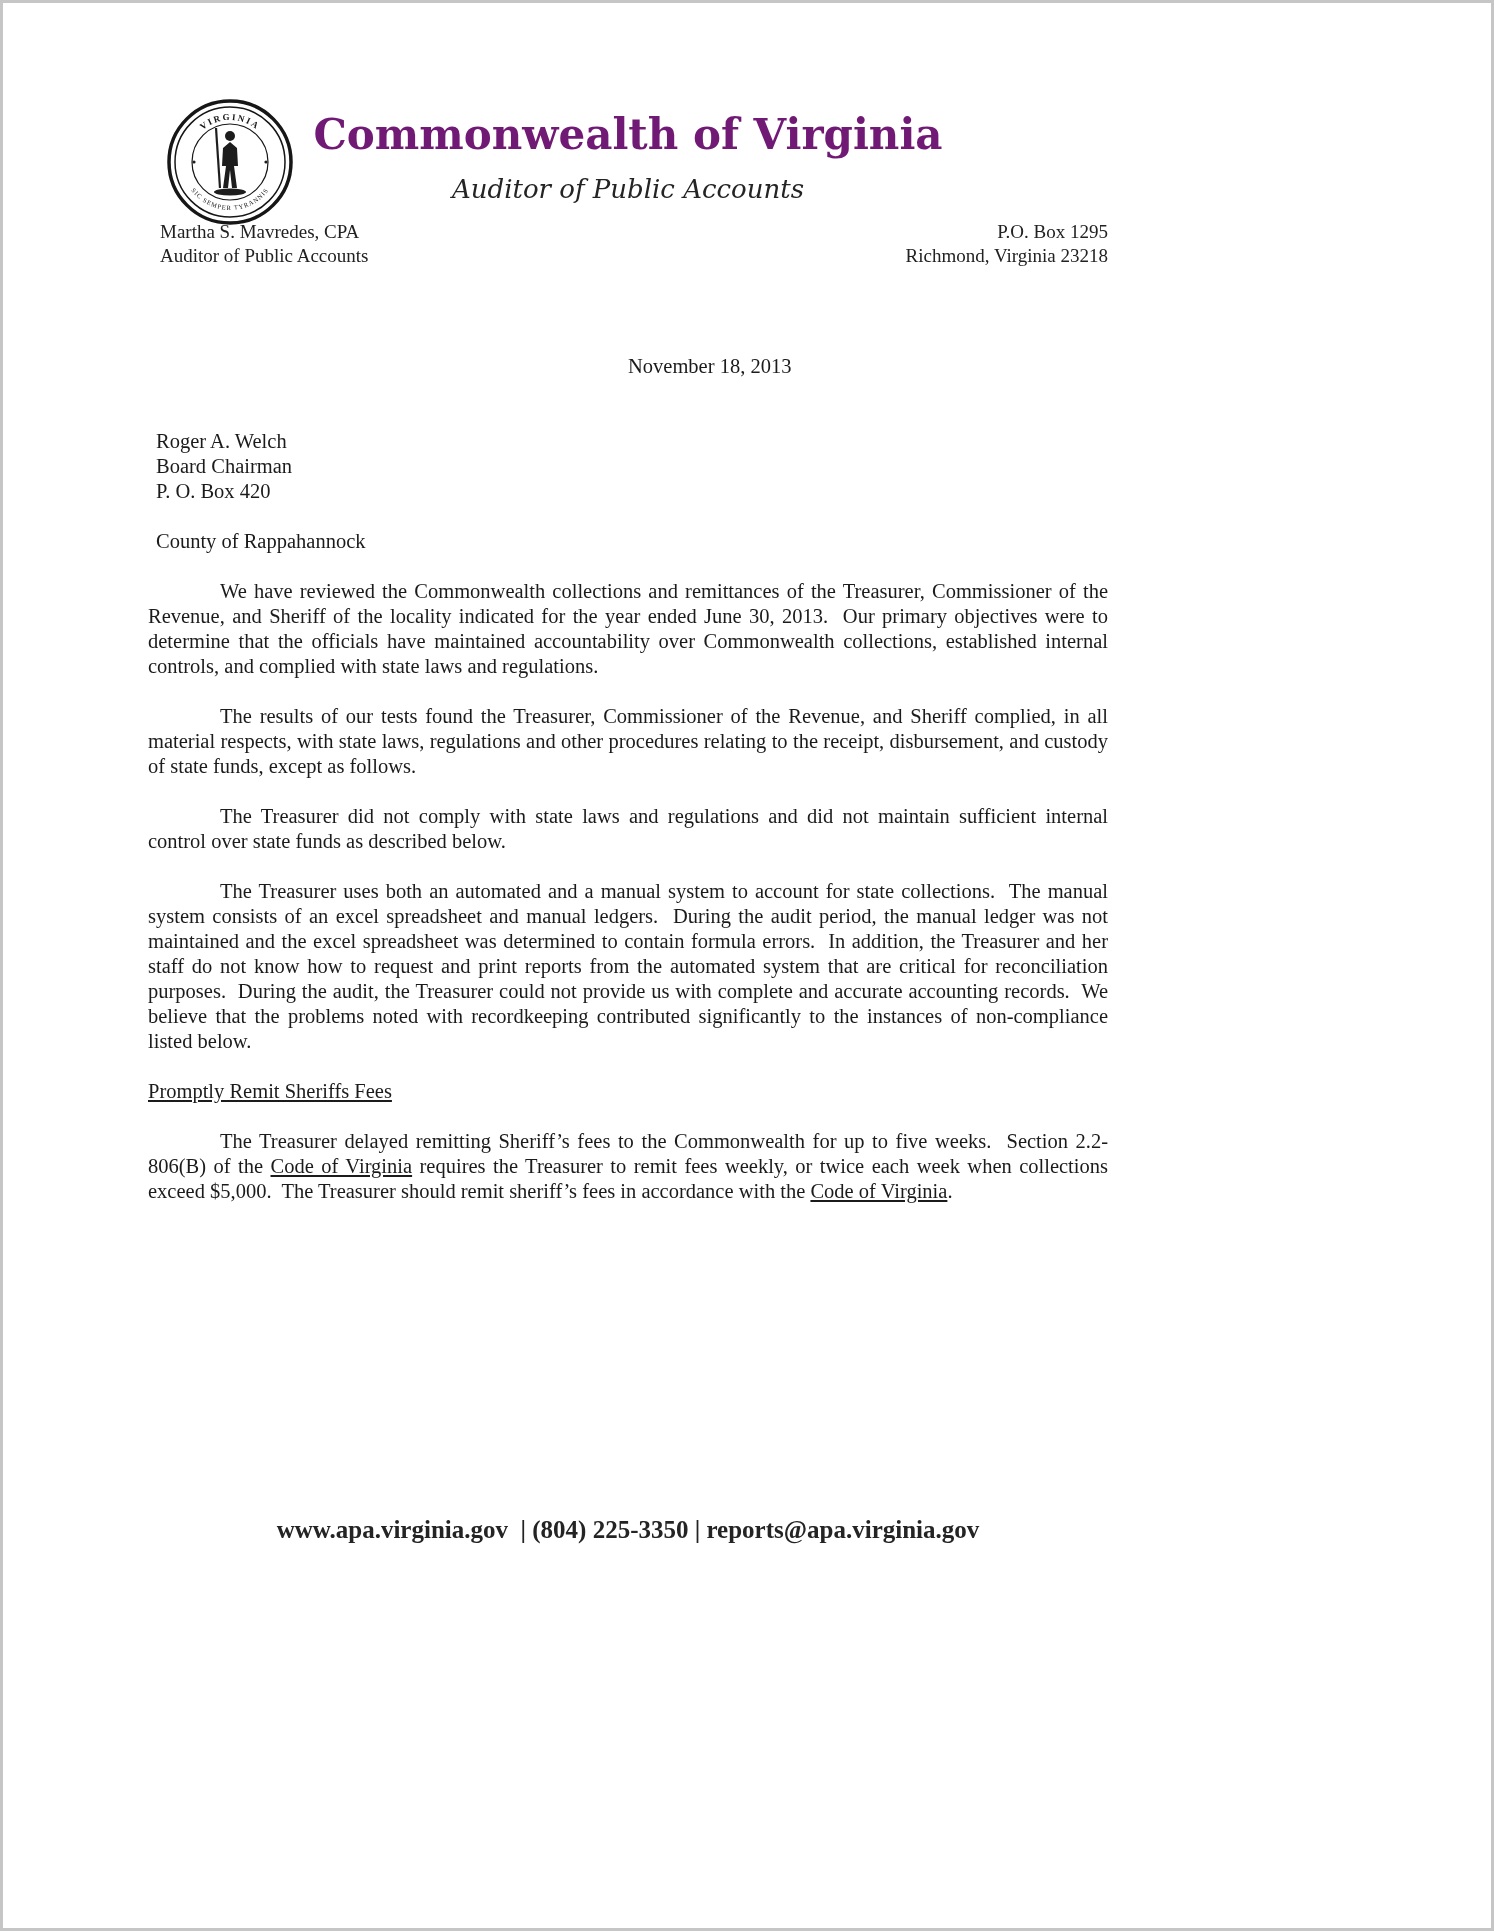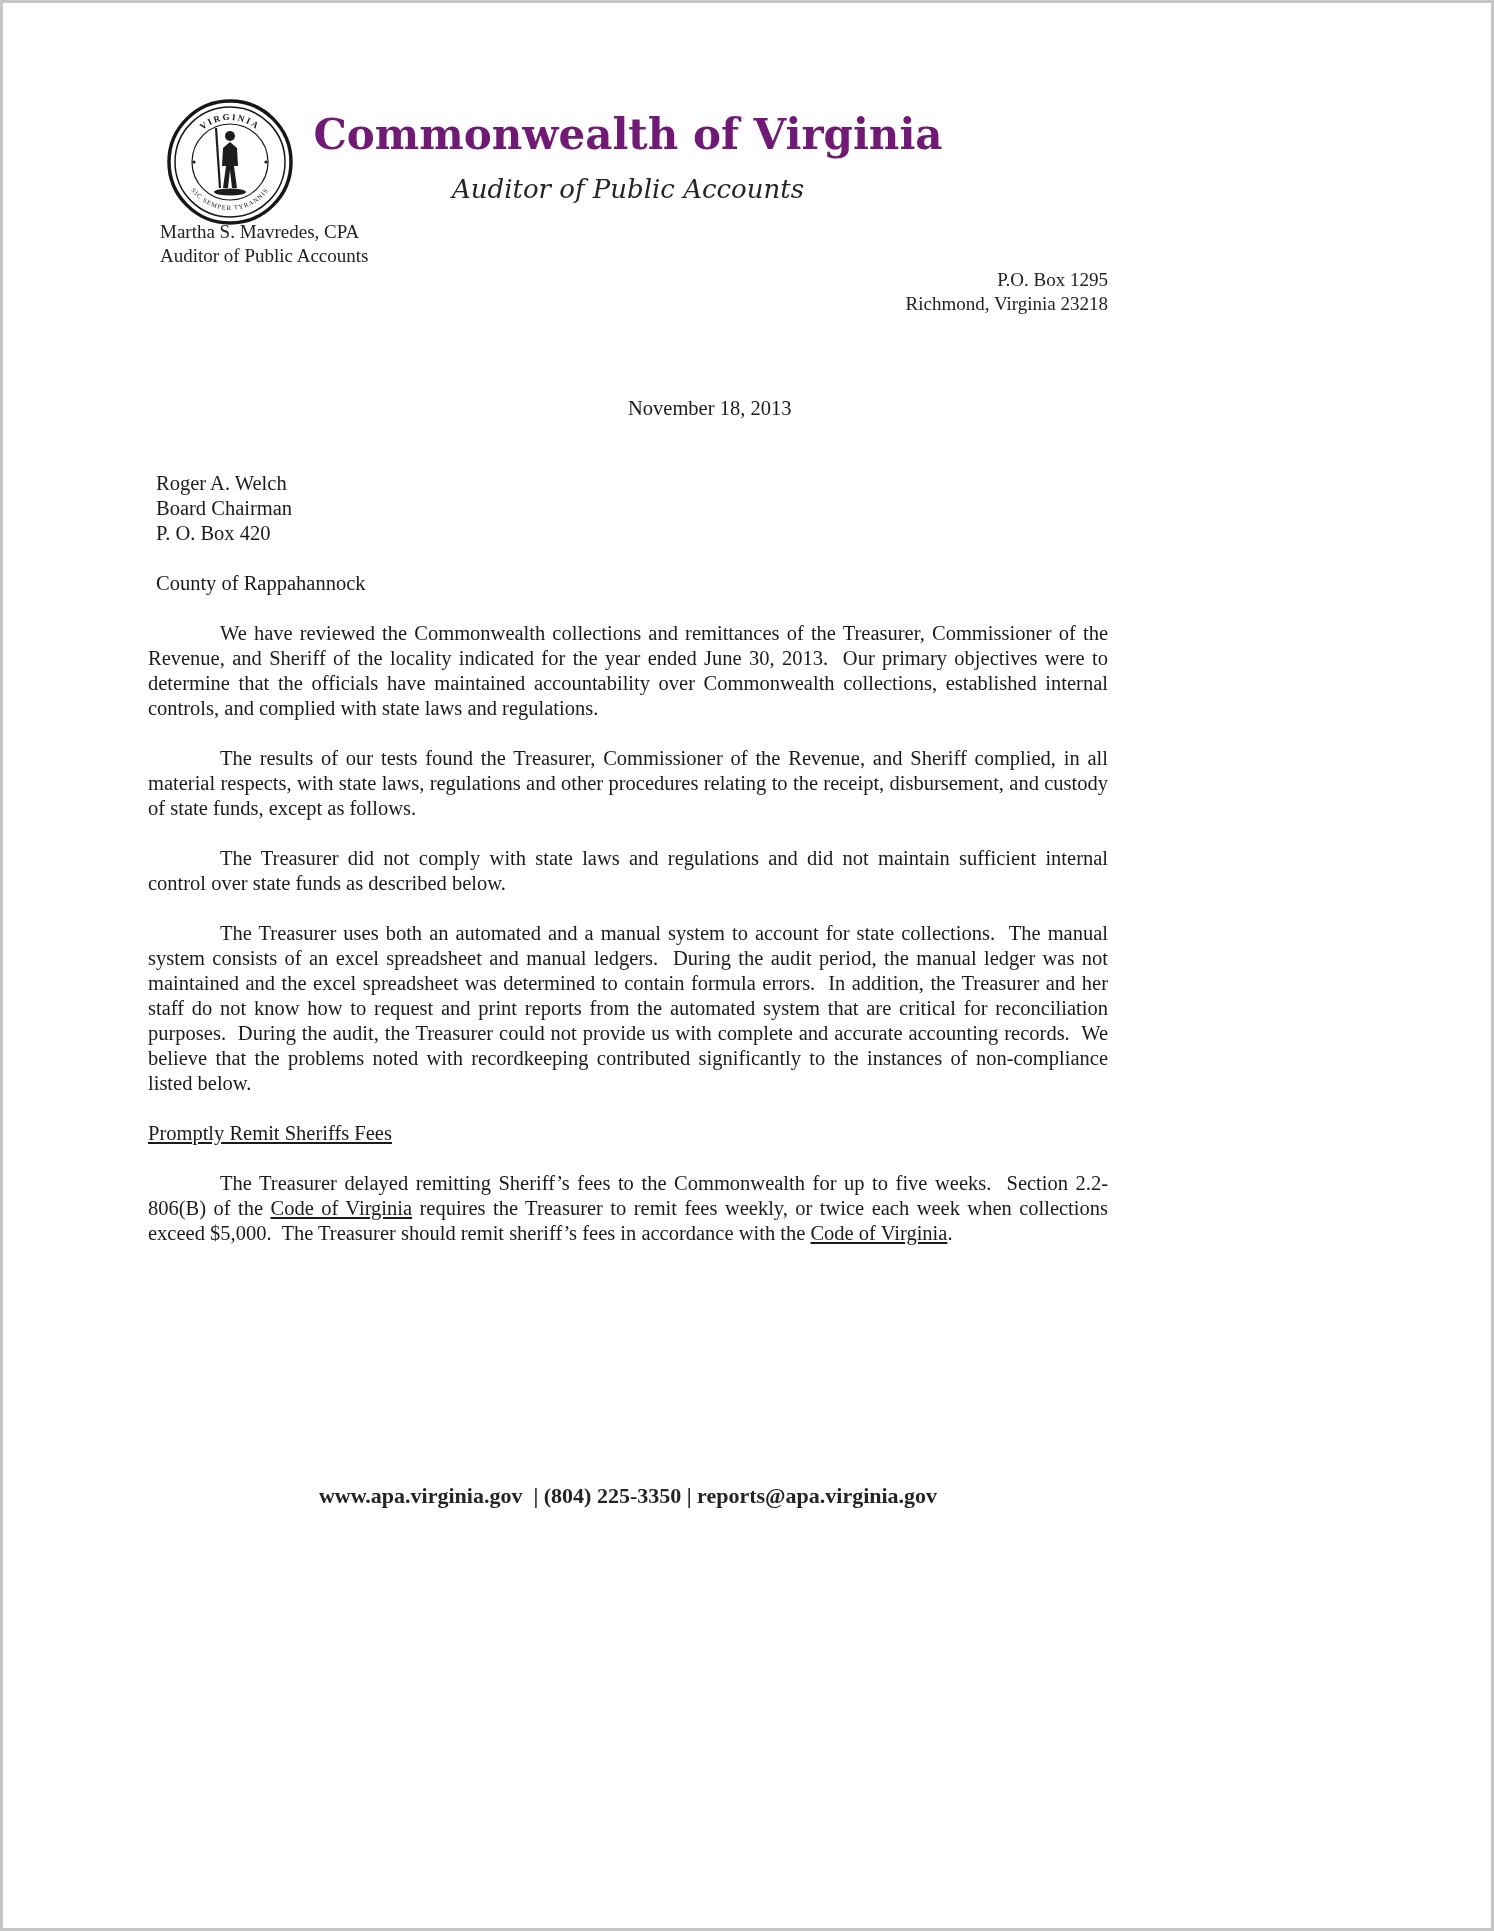--- a/index.html
+++ b/index.html
@@ -57,21 +57,20 @@
     line-height: 30px;
     color: #242424;
   }
   .head-cols {
     display: flex;
     justify-content: space-between;
     margin-top: 16px;
     font-size: 19px;
     line-height: 24px;
     color: #222222;
-    flex-direction: column;
   }
   .head-left { margin-left: 12px; text-align: left; }
   .head-right { text-align: right; }
   
   .date-line {
     margin: 80px 0 50px 0;
     padding-left: 480px;
     font-size: 20.5px;
     line-height: 25px;
   }
@@ -95,25 +94,25 @@
     margin: 0 0 25px 0;
     font-size: 20.5px;
     line-height: 25px;
     font-weight: normal;
     text-decoration: underline;
   }
   .u { text-decoration: underline; }
   
   .footer {
     position: absolute;
-    top: 1480px;
+    top: 1514px;
     left: 145px;
     width: 960px;
     text-align: center;
-    font-size: 22px;
+    font-size: 25px;
     line-height: 25px;
     font-weight: bold;
     color: #242424;
   }
 </style>
 </head>
 <body>
 
 <div class="page">
   <div class="content">

